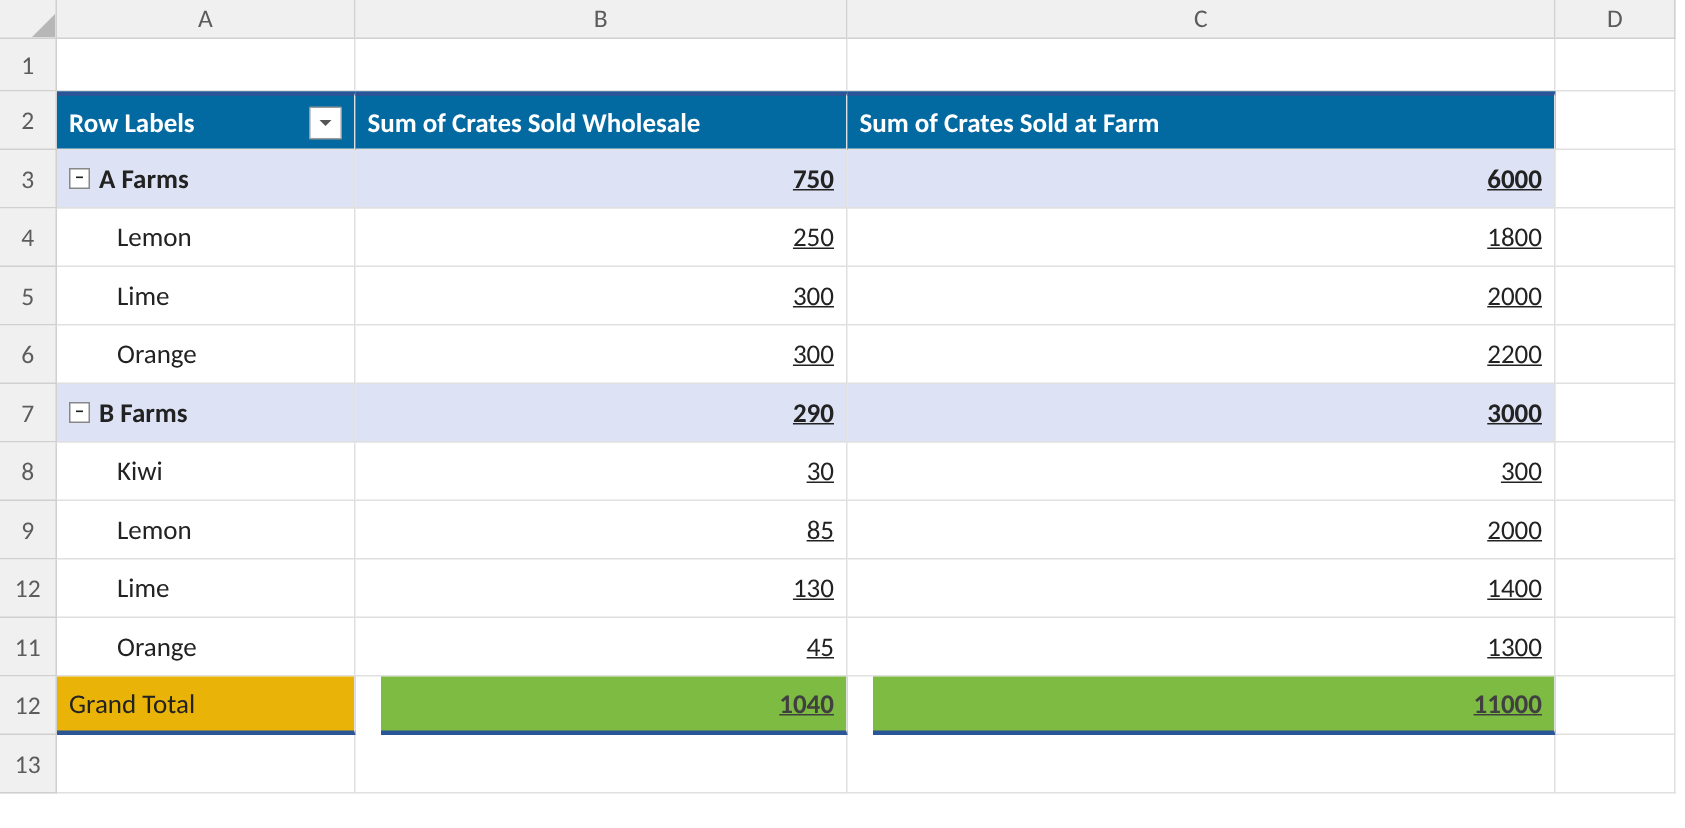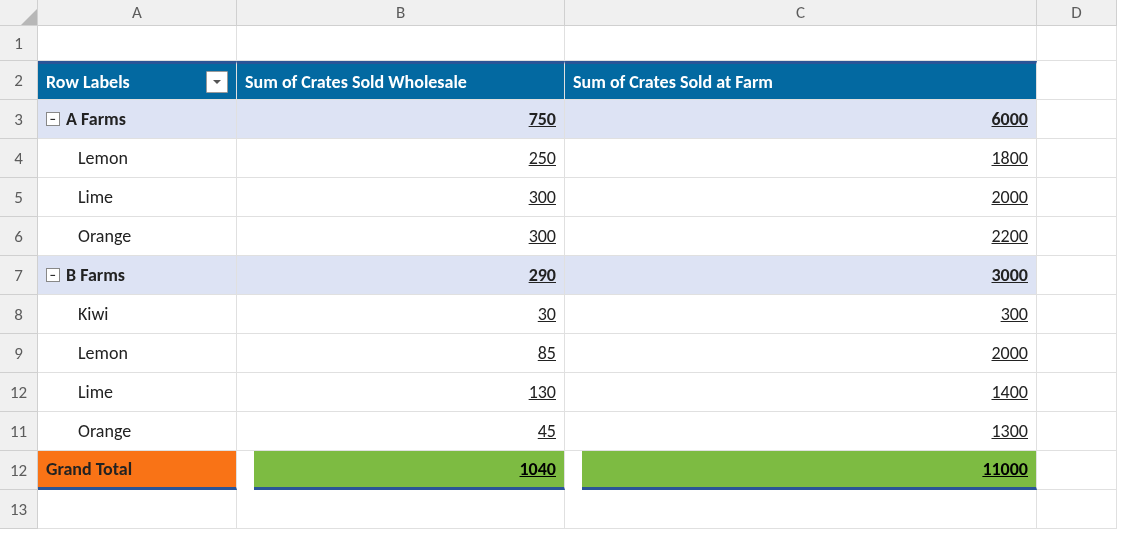--- a/index.html
+++ b/index.html
@@ -86,26 +86,26 @@
   display: flex; align-items: center; justify-content: center;
   margin-right: 6px;
   font-size: 12px;
   line-height: 1;
 }
 .child-label { padding-left: 40px; }
 .num { justify-content: flex-end; text-decoration: underline; }
 .gtot {
   background: #7dbb42;
   font-weight: 600;
-  color: #000000;
+  color: #404040;
   margin-left: 17px;
 }
 .gtot-label {
-  background: #f97316;
-  font-weight: 700;
+  background: #eab308;
+  font-weight: 400;
 }
 
 .pt-top { border-top: 3px solid #2a5597; }
 .pt-bot { border-bottom: 3px solid #2a5597; }
 </style>
 </head>
 <body>
 <div class="wrap">
 
 <div class="grid">

